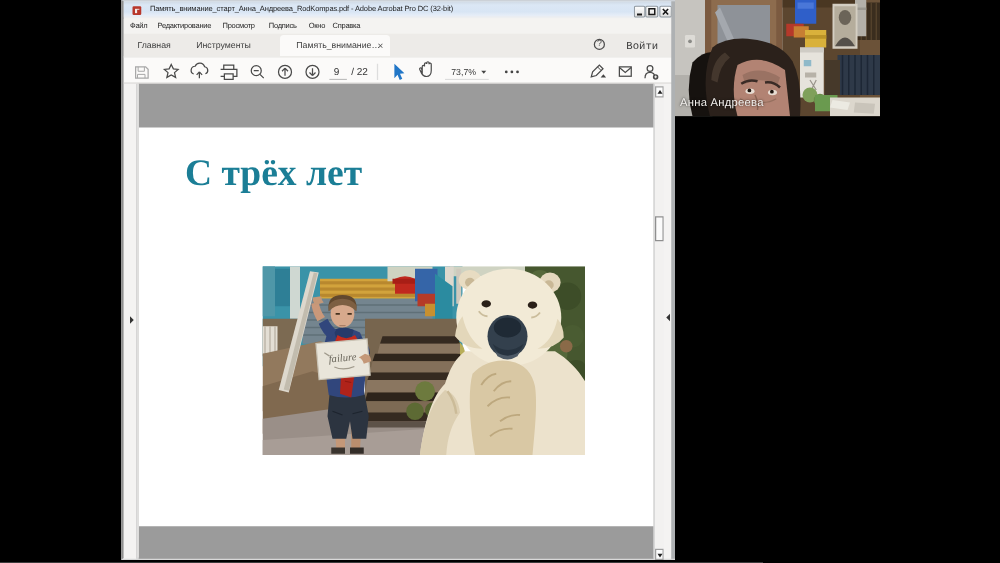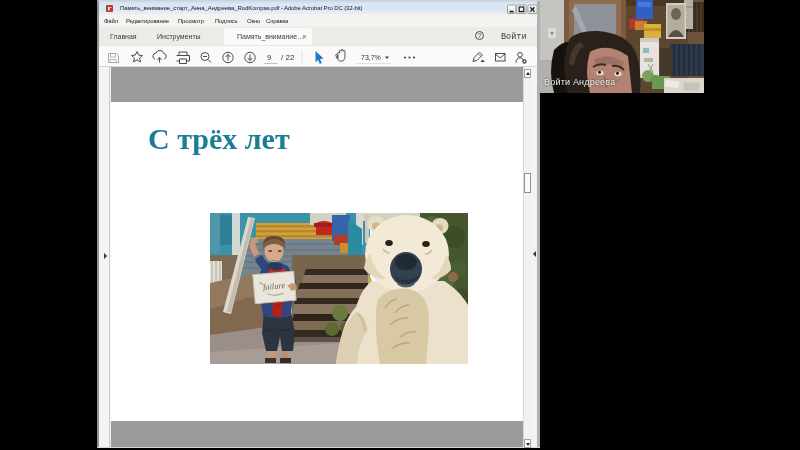--- a/index.html
+++ b/index.html
@@ -361,13 +361,13 @@
   <path d="M54 60 q14 -8 30 2 l-2 6 q-13 -7 -26 -1 z" fill="#9a7263"></path>
   <path d="M53 67 q6 -4 13 -2 M72 66 q7 -1 12 4" stroke="#3a2b26" stroke-width="2" fill="none"></path>
   <ellipse cx="60" cy="73" rx="3.6" ry="2.2" fill="#e8ddd3"></ellipse>
   <ellipse cx="78" cy="74" rx="3.6" ry="2.2" fill="#e8ddd3"></ellipse>
   <circle cx="59.5" cy="72.3" r="1.5" fill="#1d140e"></circle>
   <circle cx="77.5" cy="73.3" r="1.5" fill="#1d140e"></circle>
   <path d="M52 79 q7 4 14 4 M70 82 q6 0 11 -3" stroke="#96705f" stroke-width="1" fill="none"></path>
   <path d="M64 76 q3 6 2 12" stroke="#8a6454" stroke-width="1.2" fill="none"></path>
   <path d="M44 46 q-8 6 -10 20 l-5 -2 q1 -16 11 -22 z" fill="#44372d"></path>
 </svg>
-<div id="camlabel">Войти Андреева</div>
+<div id="camlabel">Анна Андреева</div>
 
 </body></html>

